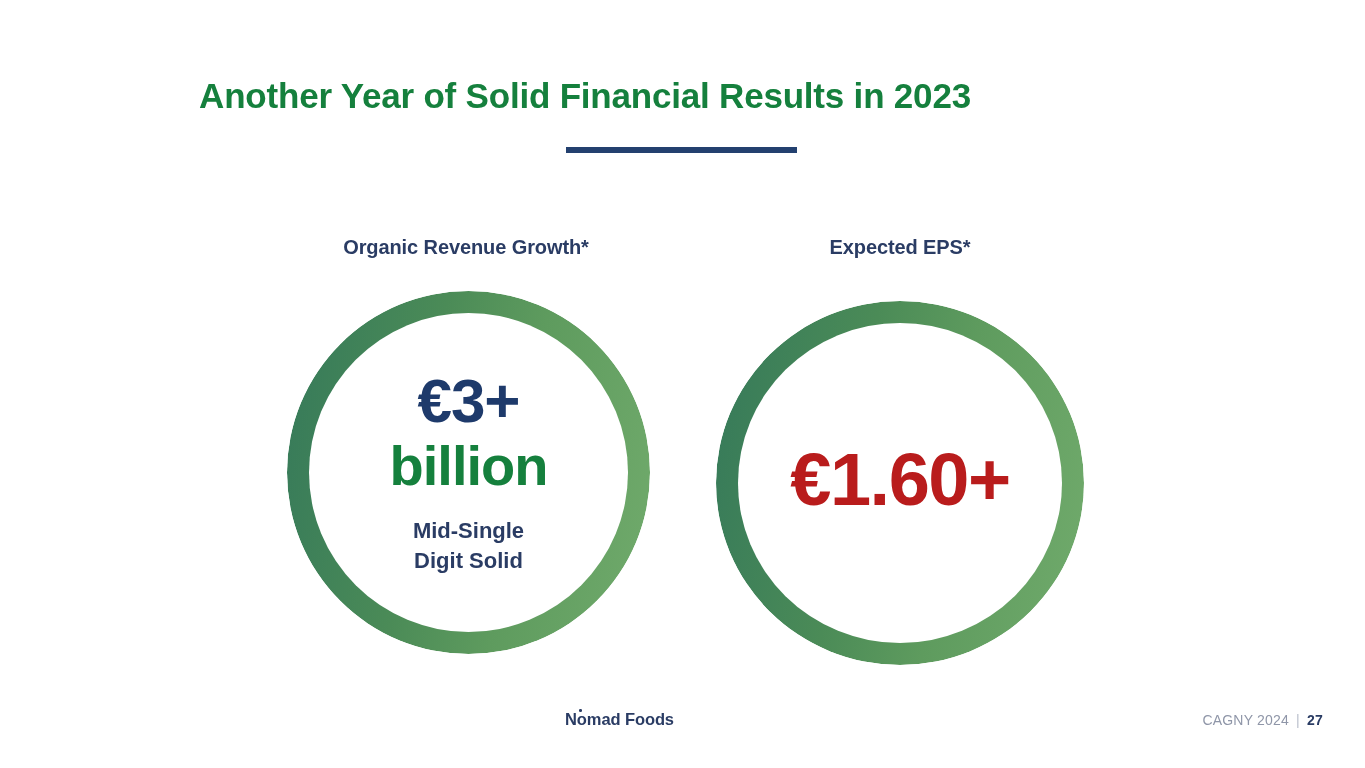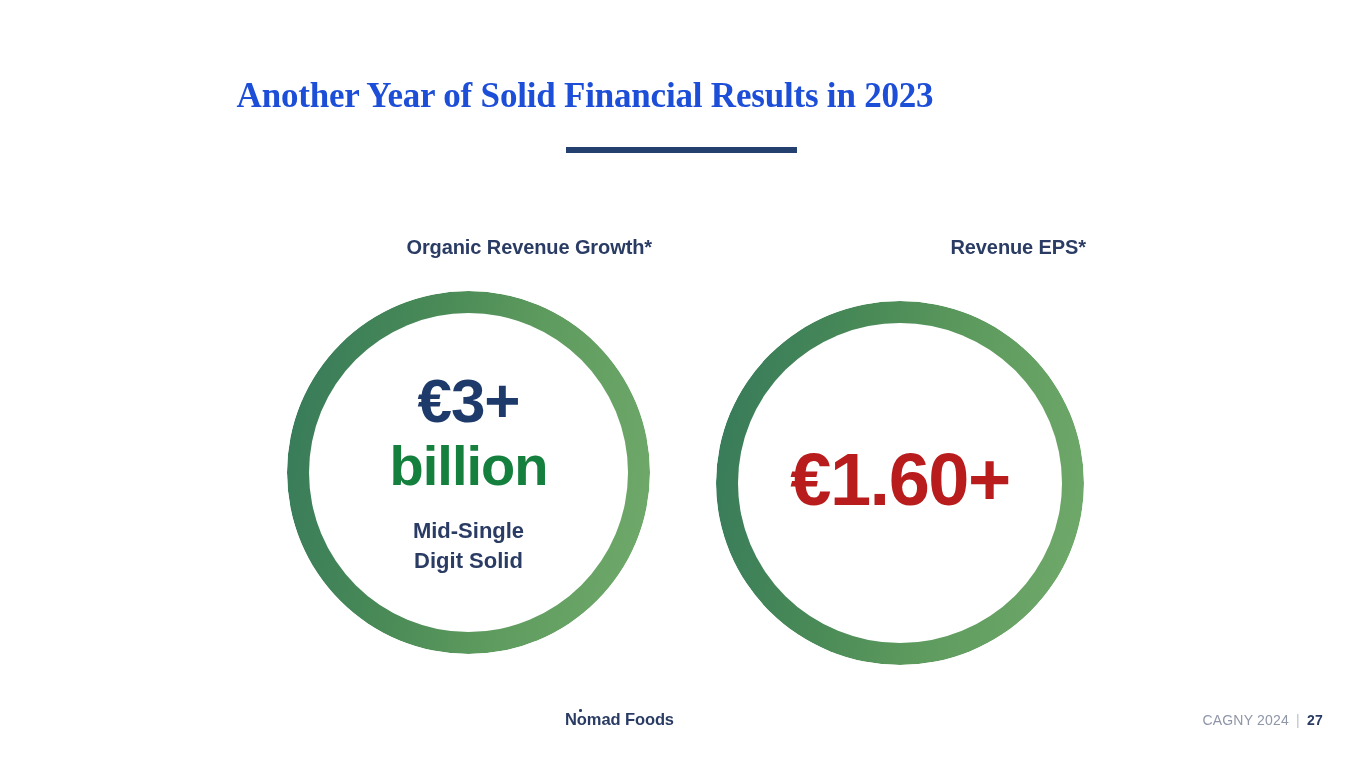--- a/index.html
+++ b/index.html
@@ -23,44 +23,43 @@
   
   #title {
     position: absolute;
     left: 0;
     top: 74px;
     width: 1170px;
     text-align: center;
     font-size: 35px;
     font-weight: bold;
     letter-spacing: -0.2px;
-    color: #1d4ed8;
+    color: #15803d;
     line-height: 44px;
     white-space: nowrap;
-    font-family: Liberation Serif, serif;
   }
 
   #title-rule {
     position: absolute;
     left: 566px;
     top: 147px;
     width: 231px;
     height: 6px;
     background: #23406f;
   }
 
   
   .col-heading {
     position: absolute;
     font-size: 20px;
     font-weight: bold;
     color: #2a3c64;
     letter-spacing: -0.1px;
     white-space: nowrap;
-    text-align: right;
+    text-align: center;
   }
   #heading-left  { left: 280px; top: 236px; width: 372px; }
   #heading-right { left: 714px; top: 236px; width: 372px; }
 
   
   .metric-circle {
     position: absolute;
     border-radius: 50%;
     background: #ffffff;
     box-sizing: border-box;
@@ -187,21 +186,21 @@
 <body>
 
 <div id="slide">
 
   <div id="title">Another Year of Solid Financial Results in 2023</div>
 
   <div id="title-rule"></div>
 
   <div class="col-heading" id="heading-left">Organic Revenue Growth*</div>
 
-  <div class="col-heading" id="heading-right">Revenue EPS*</div>
+  <div class="col-heading" id="heading-right">Expected EPS*</div>
 
   <div class="metric-circle" id="circle-left">
     <div class="ring"></div>
     <div class="inner">
       <div id="left-value-wrap">
         <span id="left-value">€3+</span>
         <span id="left-unit">billion</span>
       </div>
       <div id="left-note">
         <div>Mid-Single</div>

